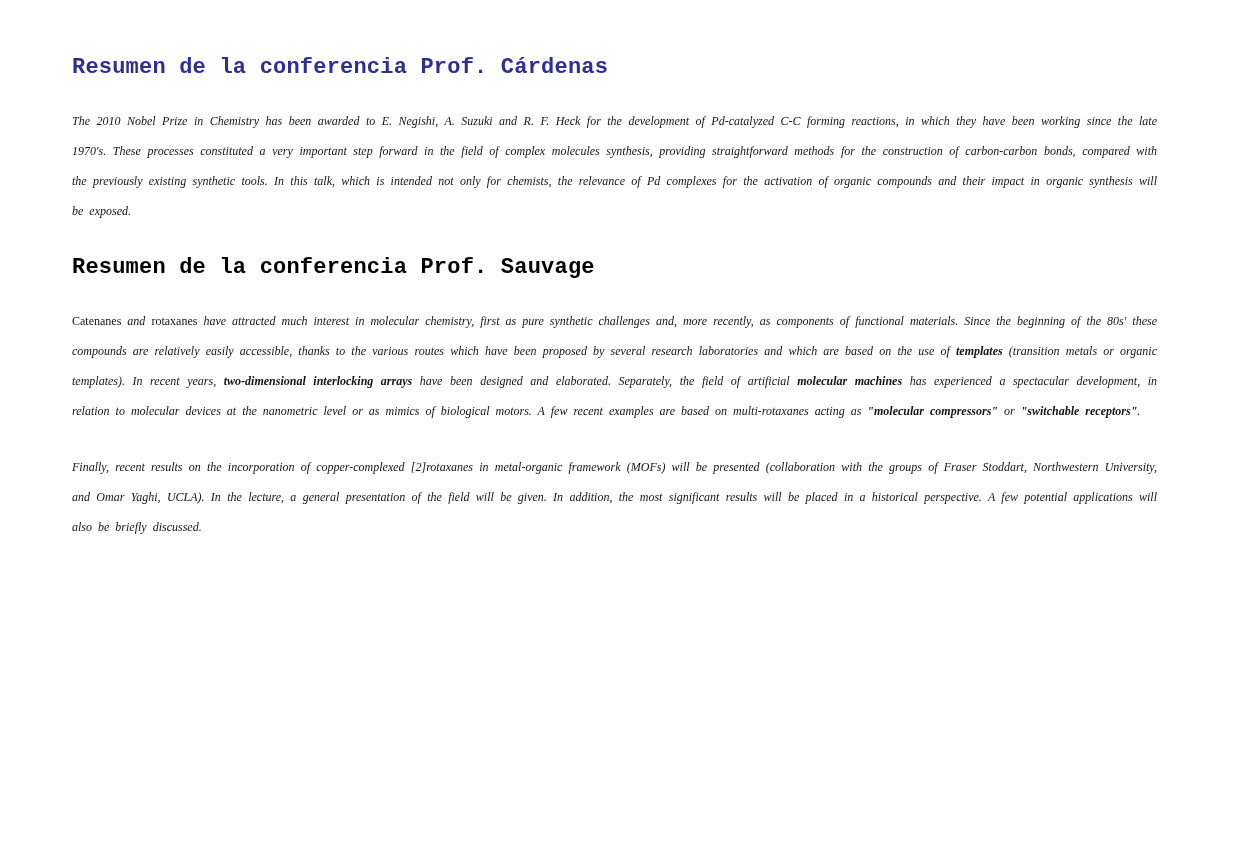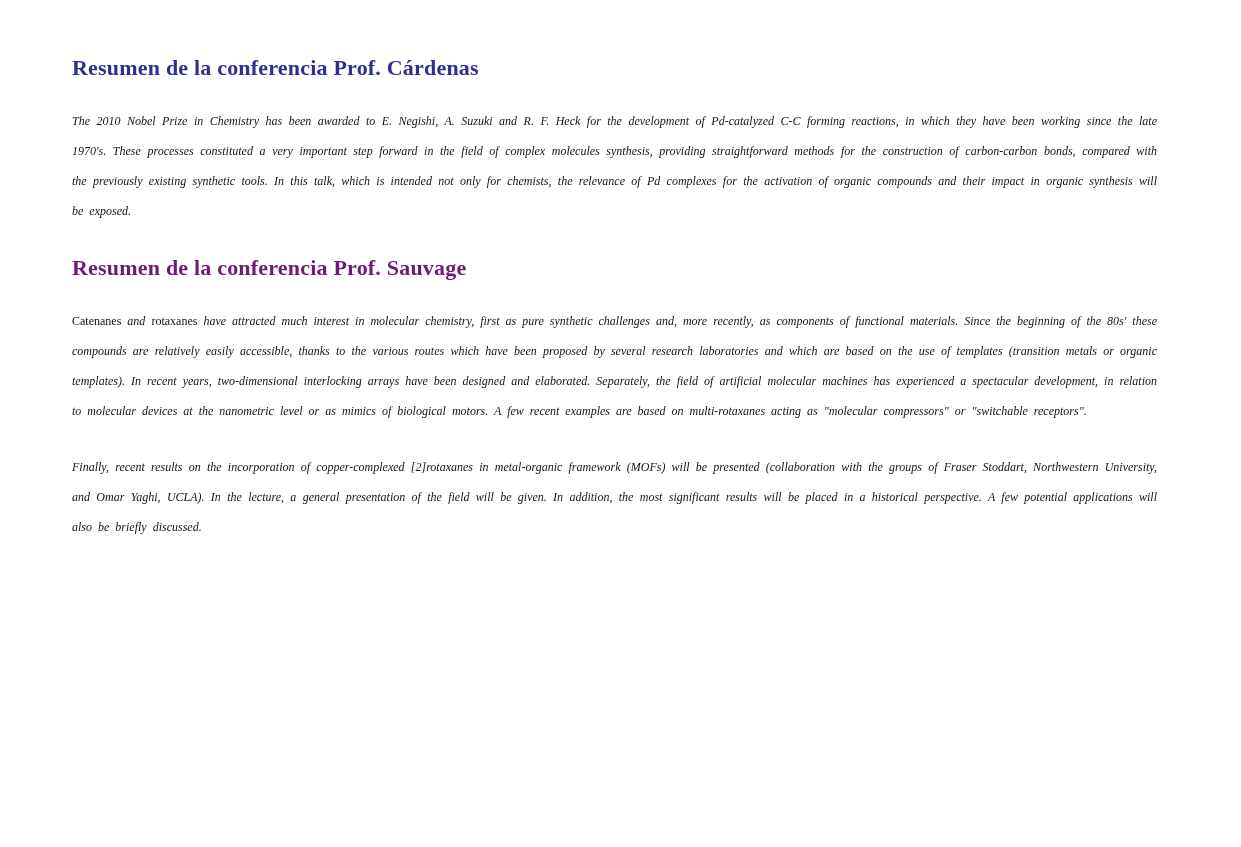--- a/index.html
+++ b/index.html
@@ -17,46 +17,46 @@
   .page {
     box-sizing: border-box;
     width: 1241px;
     height: 847px;
     padding: 54px 84px 0 72px;
   }
   .section + .section {
     margin-top: 28px;
   }
   .section-heading {
-    font-family: Liberation Serif, serif;
+    font-family: Liberation Mono, monospace;
     font-weight: bold;
     font-style: normal;
     font-size: 22px;
     line-height: 27px;
     letter-spacing: 0.2px;
     margin: 0 0 25px 0;
   }
   .abstract-paragraph {
     font-size: 12px;
     line-height: 30px;
     margin: 0 0 26px 0;
     text-align: justify;
     font-style: italic;
     word-spacing: 3px;
   }
   .run-italic { font-style: italic; }
   .run-roman  { font-style: normal; }
-  .run-bold   { font-style: italic; font-weight: normal; }
+  .run-bold   { font-style: italic; font-weight: bold; }
 </style>
 </head>
 <body>
 
 <main class="page">
     <section class="section">
       <h2 class="section-heading" style="color: rgb(45, 48, 146);">Resumen de la conferencia Prof. Cárdenas</h2>
       <p class="abstract-paragraph"><span class="run-italic">The 2010 Nobel Prize in Chemistry has been awarded to E. Negishi, A. Suzuki and R. F. Heck for the development of Pd-catalyzed C-C forming reactions, in which they have been working since the late 1970's. These processes constituted a very important step forward in the field of complex molecules synthesis, providing straightforward methods for the construction of carbon-carbon bonds, compared with the previously existing synthetic tools. In this talk, which is intended not only for chemists, the relevance of Pd complexes for the activation of organic compounds and their impact in organic synthesis will be exposed.</span></p>
     </section>
     <section class="section">
-      <h2 class="section-heading" style="color: #701a75;">Resumen de la conferencia Prof. Sauvage</h2>
+      <h2 class="section-heading" style="color: #000000;">Resumen de la conferencia Prof. Sauvage</h2>
       <p class="abstract-paragraph"><span class="run-roman">Catenanes </span><span class="run-italic">and </span><span class="run-roman">rotaxanes </span><span class="run-italic">have attracted much interest in molecular chemistry, first as pure synthetic challenges and, more recently, as components of functional materials. Since the beginning of the 80s' these compounds are relatively easily accessible, thanks to the various routes which have been proposed by several research laboratories and which are based on the use of </span><span class="run-bold">templates</span><span class="run-italic"> (transition metals or organic templates). In recent years, </span><span class="run-bold">two-dimensional interlocking arrays</span><span class="run-italic"> have been designed and elaborated. Separately, the field of artificial </span><span class="run-bold">molecular machines</span><span class="run-italic"> has experienced a spectacular development, in relation to molecular devices at the nanometric level or as mimics of biological motors. A few recent examples are based on multi-rotaxanes acting as </span><span class="run-bold">"molecular compressors"</span><span class="run-italic"> or </span><span class="run-bold">"switchable receptors"</span><span class="run-italic">.</span></p>
       <p class="abstract-paragraph"><span class="run-italic">Finally, recent results on the incorporation of copper-complexed [2]rotaxanes in metal-organic framework (MOFs) will be presented (collaboration with the groups of Fraser Stoddart, Northwestern University, and Omar Yaghi, UCLA). In the lecture, a general presentation of the field will be given. In addition, the most significant results will be placed in a historical perspective. A few potential applications will also be briefly discussed.</span></p>
     </section>
   </main>
 
 </body></html>

